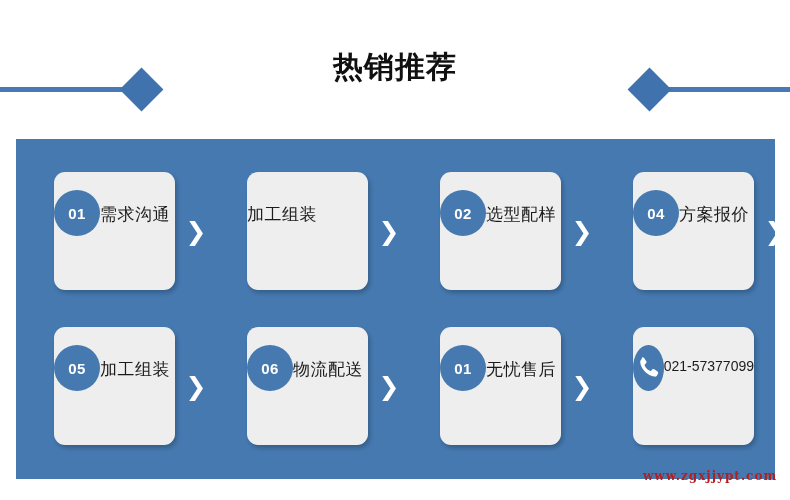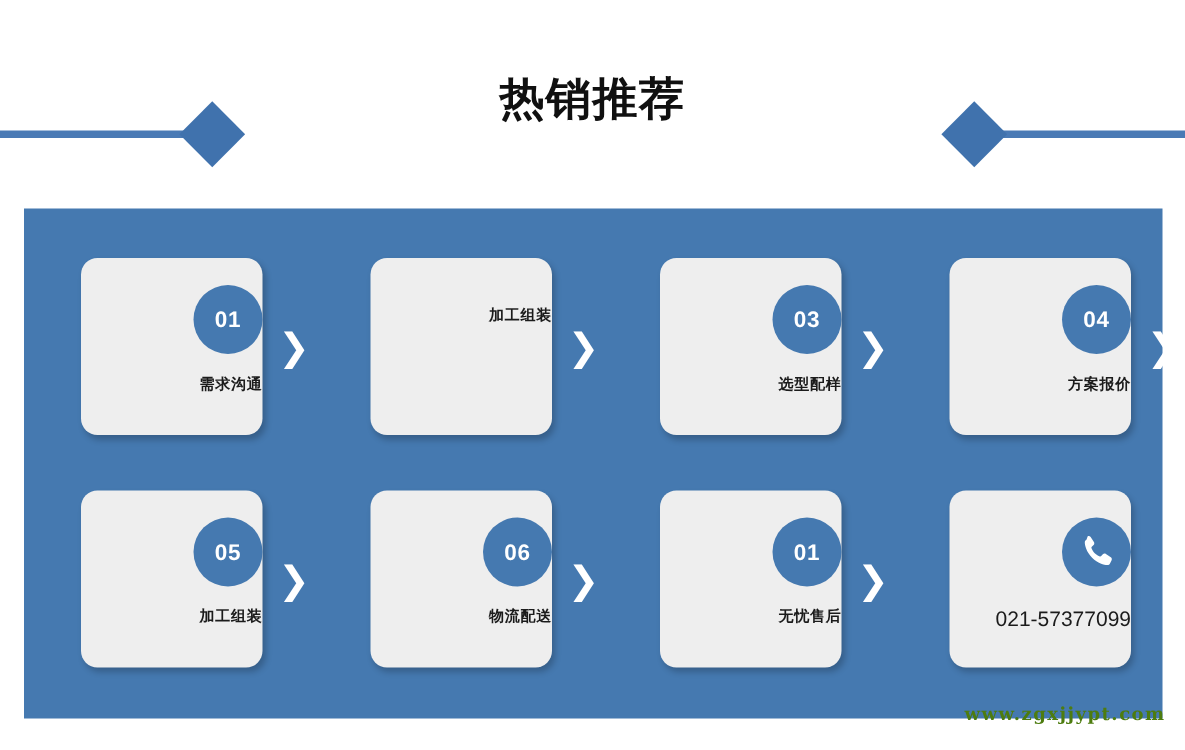--- a/index.html
+++ b/index.html
@@ -78,22 +78,22 @@
 
   .step-card {
     position: relative;
     width: 121px;
     height: 118px;
     margin-left: 38px;
     background: #eeeeee;
     border-radius: 11px;
     box-shadow: 2px 3px 4px rgba(0,0,0,0.22);
     display: flex;
-    flex-direction: column;
-    align-items: flex-end;
+    flex-direction: row;
+    align-items: flex-start;
     justify-content: flex-start;
     box-sizing: border-box;
     padding-top: 18px;
     flex: 0 0 auto;
   }
 
   .step-badge {
     width: 46px;
     height: 46px;
     border-radius: 50%;
@@ -103,22 +103,22 @@
     font-weight: bold;
     display: flex;
     align-items: center;
     justify-content: center;
     letter-spacing: 0.5px;
     box-sizing: border-box;
   }
 
   .step-label {
     margin-top: 13px;
-    font-size: 10px;
-    font-weight: bold;
+    font-size: 17px;
+    font-weight: normal;
     color: #1b1b1b;
     letter-spacing: 0.5px;
     white-space: nowrap;
   }
   .step-label.phone {
     font-size: 14px;
     font-weight: normal;
     letter-spacing: 0;
   }
 
@@ -138,21 +138,21 @@
   }
 
   
   #watermark {
     position: absolute;
     left: 643px;
     top: 469px;
     font-family: "DejaVu Serif", "Liberation Serif", serif;
     font-size: 12px;
     font-weight: bold;
-    color: #4d7c0f;
+    color: #b91c1c;
     letter-spacing: 1px;
     white-space: nowrap;
   }
 </style>
 </head>
 <body>
 
 <div id="header">
   <div class="rule left"></div>
   <div class="diamond left"></div>
@@ -170,21 +170,21 @@
       <div class="step-label">需求沟通</div>
     </div>
     <div class="chevron">❯</div>
 
     <div class="step-card">
       <div class="step-label">加工组装</div>
     </div>
     <div class="chevron">❯</div>
 
     <div class="step-card">
-      <div class="step-badge">03</div>
+      <div class="step-badge">02</div>
       <div class="step-label">选型配样</div>
     </div>
     <div class="chevron">❯</div>
 
     <div class="step-card">
       <div class="step-badge">04</div>
       <div class="step-label">方案报价</div>
     </div>
     <div class="chevron">❯</div>
 

